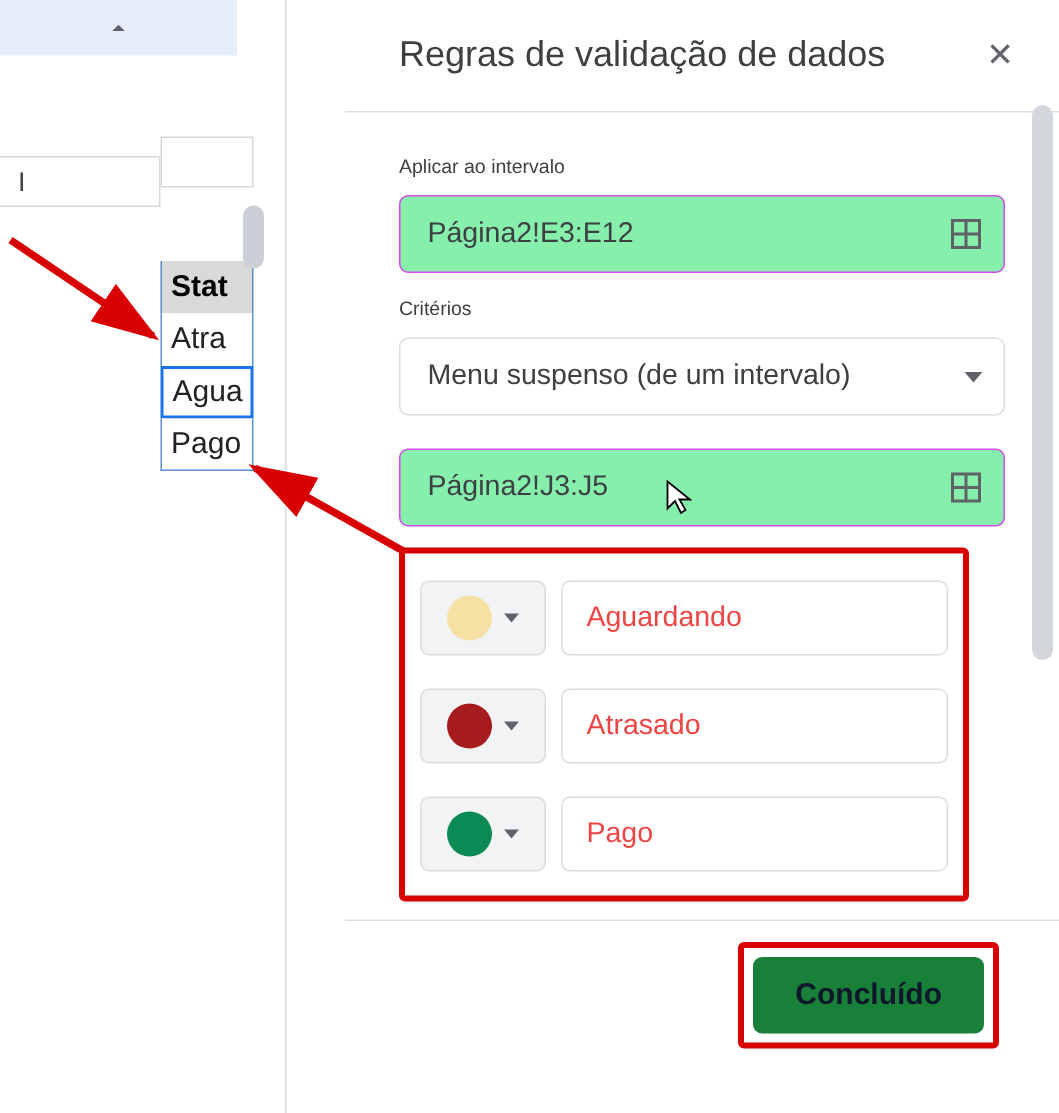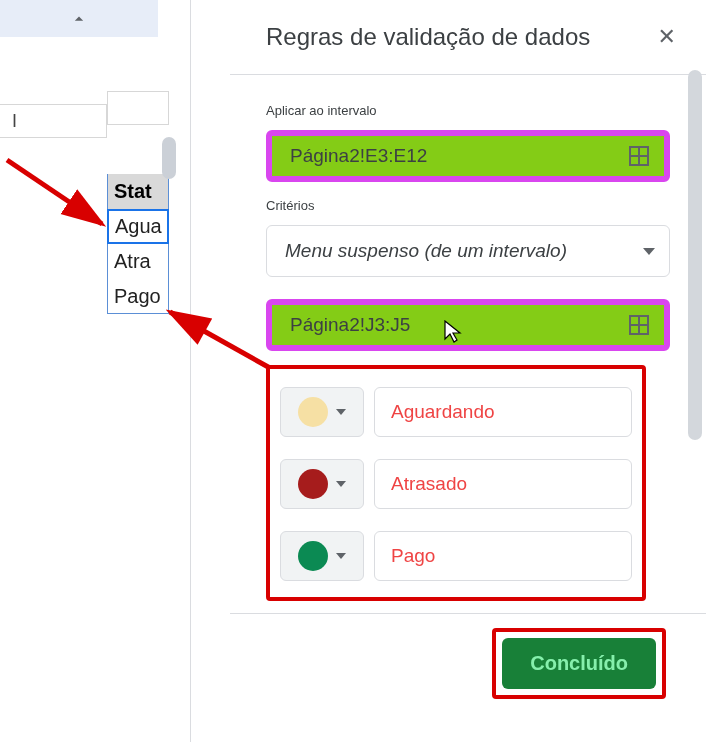--- a/index.html
+++ b/index.html
@@ -105,23 +105,23 @@
   .close { cursor:pointer; font-size:22px; color:#5f6368; padding:6px; }
 
   .body { padding:12px 36px 0 36px; }
   .label {
     font-size:13px; color:#3c4043;
     margin:16px 0 12px 0;
   }
   .field {
     width:100%;
     height:52px;
-    border:6px solid #d946ef;
-    border-radius:6px;
-    background:#84cc16;
+    border:1px solid #d946ef;
+    border-radius:6px;
+    background:#86efac;
     display:flex; align-items:center;
     padding:0 4px 0 18px;
     font-size:19px; color:#3c4043;
   }
   .field .txt { flex:1; }
   .grid-icon {
     width:42px; height:42px;
     display:flex; align-items:center; justify-content:center;
     border-radius:4px;
   }
@@ -131,21 +131,21 @@
     width:100%;
     height:52px;
     border:1px solid #dadce0;
     border-radius:6px;
     background:#fff;
     display:flex; align-items:center;
     padding:0 14px 0 18px;
     font-size:19px; color:#3c4043;
     margin-bottom:22px;
   }
-  .dropdown .txt { flex:1;font-style:italic; }
+  .dropdown .txt { flex:1; }
   .caret { width:0;height:0;border-left:6px solid transparent;border-right:6px solid transparent;border-top:7px solid #5f6368; }
 
   .options-box {
     border:4px solid #d80000;
     border-radius:4px;
     padding:18px 10px 12px 10px;
     width:380px;
     margin-top:6px;
   }
   .opt-row {
@@ -177,21 +177,21 @@
     margin-top:14px;
     padding-right:4px;
   }
   .done-box {
     border:4px solid #d80000;
     border-radius:4px;
     padding:6px;
   }
   .done-btn {
     background:#188038;
-    color:#86efac;
+    color:#0f172a;
     font-size:20px;
     font-weight:700;
     border:none;
     border-radius:6px;
     padding:14px 28px;
     cursor:pointer;
   }
 
   .divider { border-top:1px solid #dadce0; margin:12px -36px 0 -36px; }
 
@@ -210,22 +210,22 @@
         <path d="M7 14l5-5 5 5z"></path>
       </svg>
   </div>
 
   <div class="col-head-I">I</div>
 
   <div class="cells">
     <div class="head"></div>
     <div class="gap"></div>
     <div class="stat">Stat</div>
+    <div class="cell">Atra</div>
     <div class="cell selected">Agua</div>
-    <div class="cell">Atra</div>
     <div class="cell bottom">Pago</div>
   </div>
 
   <div class="mini-scroll"></div>
 </div>
 
 <div class="panel">
   <div class="panel-scroll"></div>
 
   <div class="panel-head">

